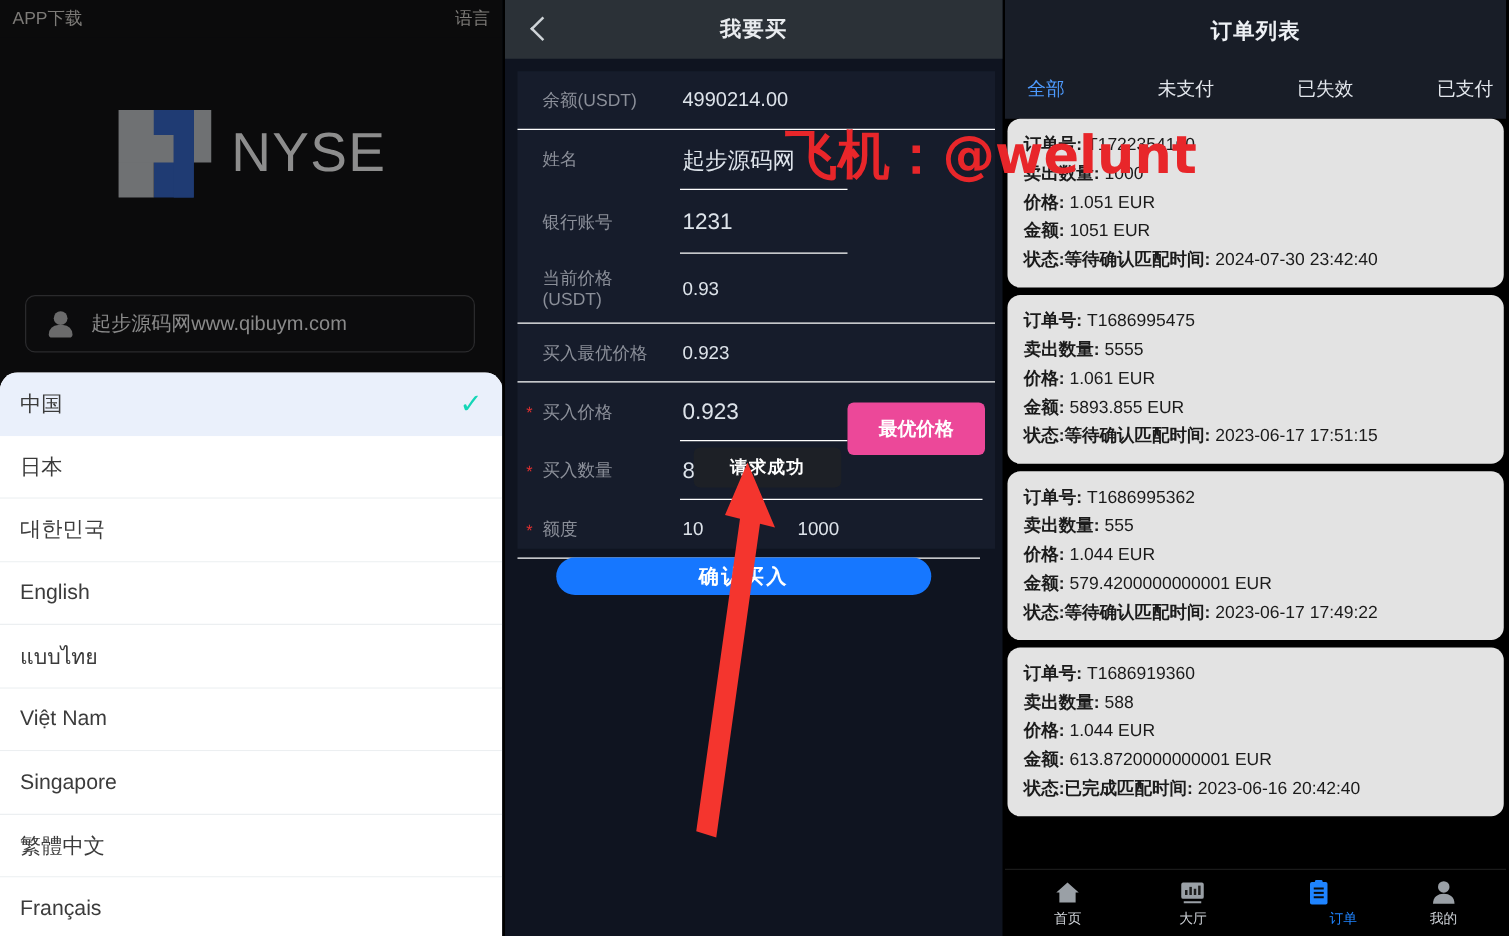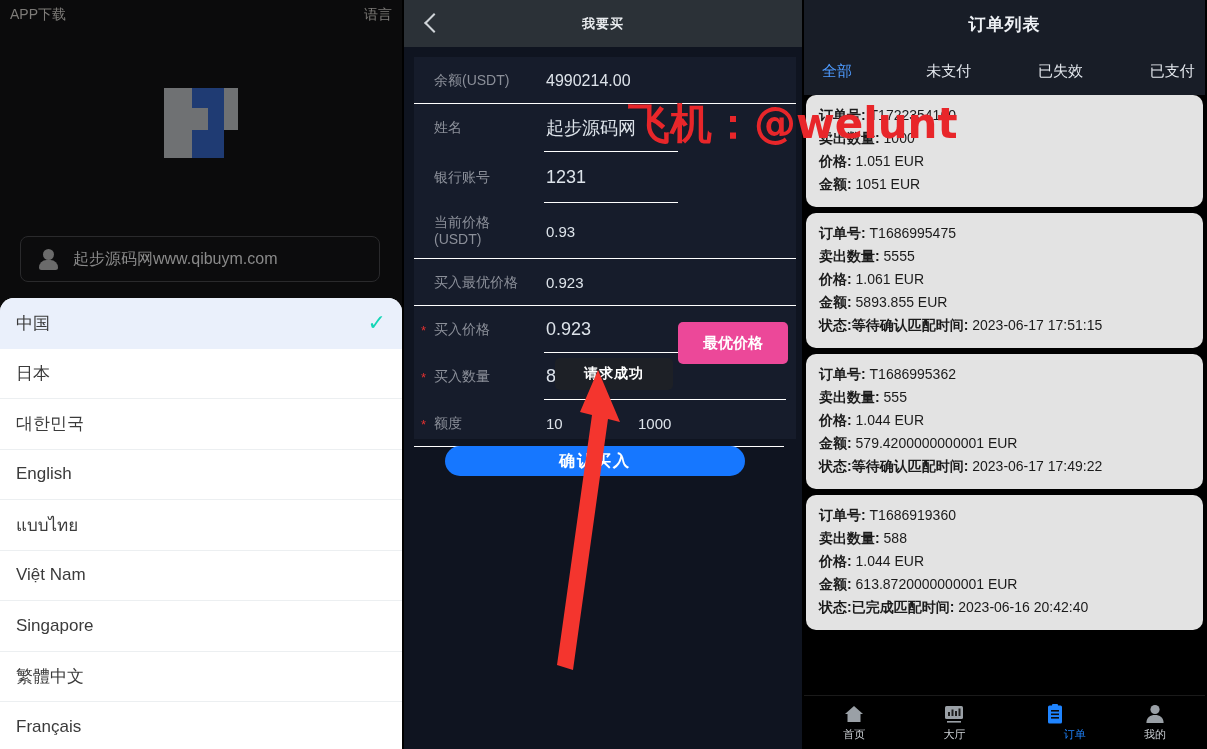--- a/index.html
+++ b/index.html
@@ -59,21 +59,21 @@
 
   
   .panel-mid {
     width: 402px; height: 749px; background: #0f1420; position: relative;
     border-left: 2px solid #000; border-right: 2px solid #000;
   }
   .mid-head {
     height: 47px; background: #2b3137; display: flex; align-items: center;
     position: relative; justify-content: center;
   }
-  .mid-head .title { color: #e9ecef; font-size: 13px; font-weight: 600; letter-spacing: 1px; }
+  .mid-head .title { color: #e9ecef; font-size: 17px; font-weight: 600; letter-spacing: 1px; }
   .back-ic {
     position: absolute; left: 20px; top: 13px; width: 13px; height: 20px;
   }
   .back-ic::before {
     content: ''; position: absolute; left: 3px; top: 3px;
     width: 12px; height: 12px; border-left: 2.5px solid #cfd4d8;
     border-bottom: 2.5px solid #cfd4d8; transform: rotate(45deg);
   }
 
   .form-card {
@@ -184,20 +184,21 @@
         <svg width="78" height="86" viewBox="0 0 78 86">
           <polygon points="2,8 30,8 30,50 2,78" fill="#6f7173"></polygon>
           <polygon points="2,8 30,8 62,44 62,8 76,8 76,50 48,50 2,8" fill="#6f7173"></polygon>
           <polygon points="30,8 62,8 62,78 30,78" fill="#1f3b73"></polygon>
           <polygon points="30,8 62,8 62,50 30,16" fill="#1f3b73"></polygon>
           <polygon points="2,8 46,8 46,50 2,50" fill="#6f7173"></polygon>
           <polygon points="2,50 30,50 30,78 2,78" fill="#6f7173"></polygon>
           <polygon points="30,8 62,8 62,78 46,78 46,28 30,28" fill="#1f3b73"></polygon>
         </svg>
       </div>
+      <div class="logo-text">NYSE</div>
     </div>
 
     <div class="user-field">
       <span class="avatar-ic">
           <i class="h"></i>
           <i class="b"></i>
         </span>
       <span class="uname">起步源码网www.qibuym.com</span>
     </div>
 
@@ -315,20 +316,21 @@
       <div class="rtab">已支付</div>
     </div>
 
     <div class="orders">
 
       <div class="order-card">
         <div class="ln"><b>订单号:</b> <span>T1722354160</span></div>
         <div class="ln"><b>卖出数量:</b> <span>1000</span></div>
         <div class="ln"><b>价格:</b> <span>1.051 EUR</span></div>
         <div class="ln"><b>金额:</b> <span>1051 EUR</span></div>
+        <div class="ln"><b>状态:</b><b>等待确认</b><b>匹配时间:</b> <span>2024-07-30 23:42:40</span></div>
       </div>
 
       <div class="order-card">
         <div class="ln"><b>订单号:</b> <span>T1686995475</span></div>
         <div class="ln"><b>卖出数量:</b> <span>5555</span></div>
         <div class="ln"><b>价格:</b> <span>1.061 EUR</span></div>
         <div class="ln"><b>金额:</b> <span>5893.855 EUR</span></div>
         <div class="ln"><b>状态:</b><b>等待确认</b><b>匹配时间:</b> <span>2023-06-17 17:51:15</span></div>
       </div>
 

